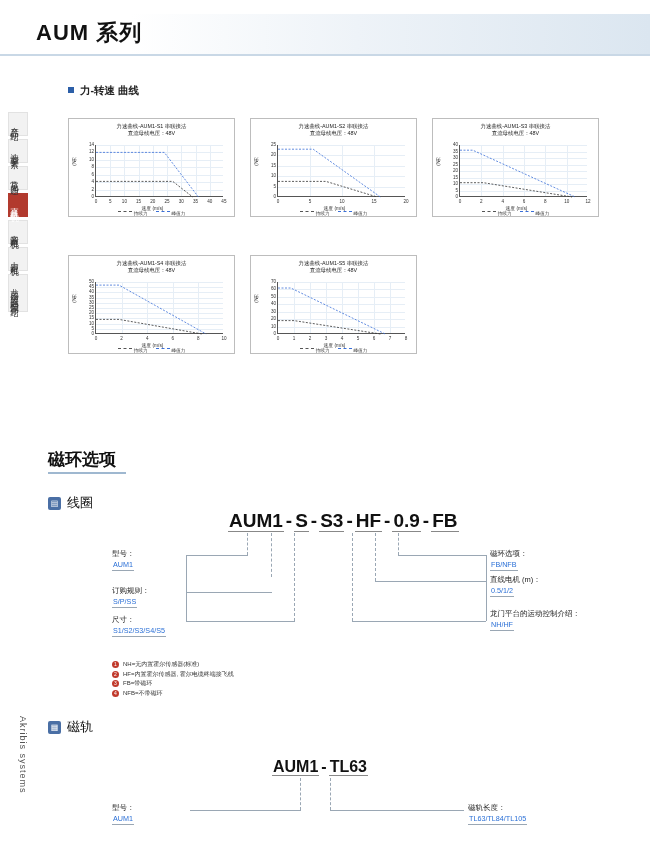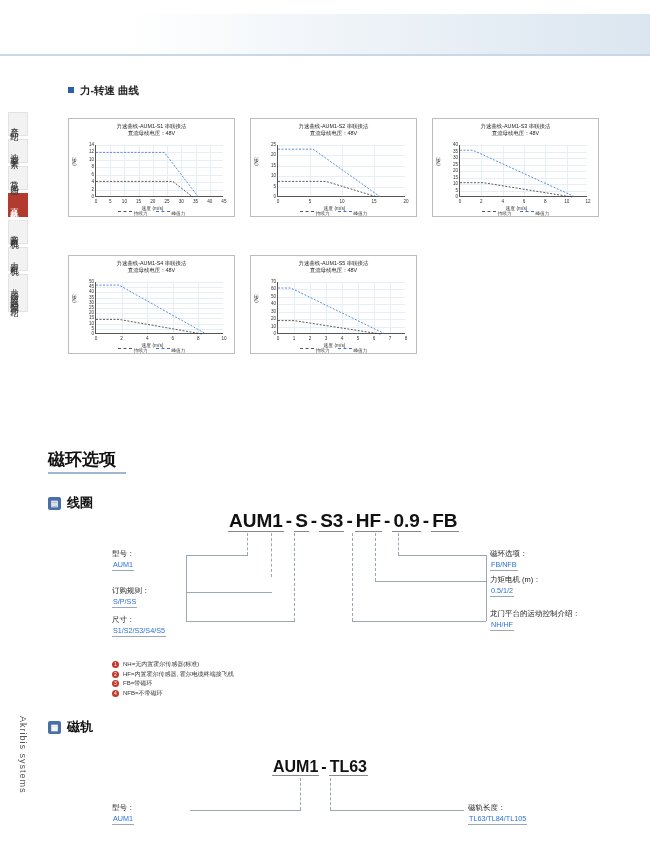--- a/index.html
+++ b/index.html
@@ -74,21 +74,21 @@
     position:absolute; left:48px; top:448px;
     font-size:17px; font-weight:bold; color:#111;
   }
   #order-underline {
     position:absolute; left:48px; top:472px; width:78px; height:2px;
     background:#9fb8d0;
   }
 
   .sub-head {
     position:absolute;
-    font-size:13px; font-weight:bold; color:#111;
+    font-size:13px; font-weight:normal; color:#111;
   }
   .sub-head .badge {
     display:inline-block; width:13px; height:13px;
     background:#4a6fa5; color:#fff; font-size:8px;
     text-align:center; line-height:13px; margin-right:6px;
     vertical-align:1px; border-radius:2px;
   }
 
   
   .chart {
@@ -175,20 +175,21 @@
     display:inline-block; width:7px; height:7px; border-radius:50%;
     background:#c0392b; color:#fff; font-size:5px; line-height:7px;
     text-align:center; margin-right:4px; vertical-align:0px;
   }
 </style>
 </head>
 <body>
 
 <div id="page-header">
   <div id="header-bar"></div>
+  <div id="header-title">AUM 系列</div>
   <div id="header-rule"></div>
 </div>
 
 <div id="side-tabs">
   <div class="side-tab">产品介绍</div>
   <div class="side-tab">选型要素</div>
   <div class="side-tab">常见问题</div>
   <div class="side-tab active">直线电机</div>
   <div class="side-tab">音圈电机</div>
   <div class="side-tab">力矩电机</div>
@@ -471,21 +472,21 @@
 <div class="lead h" style="left:375px; top:581px; width:111px;"></div>
 <div class="lead dash-v" style="left:352px; top:533px; height:88px;"></div>
 <div class="lead h" style="left:352px; top:621px; width:134px;"></div>
 <div class="lead v" style="left:486px; top:555px; height:66px;"></div>
 
 <div class="callout right" style="left:490px; top:548px; width:120px;">
   <span class="lbl">磁环选项：</span>
   <span class="val">FB/NFB</span>
 </div>
 <div class="callout right" style="left:490px; top:574px; width:120px;">
-  <span class="lbl">力矩电机 (m)：</span>
+  <span class="lbl">直线电机 (m)：</span>
   <span class="val">0.5/1/2</span>
 </div>
 <div class="callout right" style="left:490px; top:608px; width:150px;">
   <span class="lbl">龙门平台的运动控制介绍：</span>
   <span class="val">NH/HF</span>
 </div>
 
 <div id="footnotes">
   <div><span class="num">1</span><span>NH=无内置霍尔传感器(标准)</span></div>
   <div><span class="num">2</span><span>HF=内置霍尔传感器, 霍尔电缆终端接飞线</span></div>

